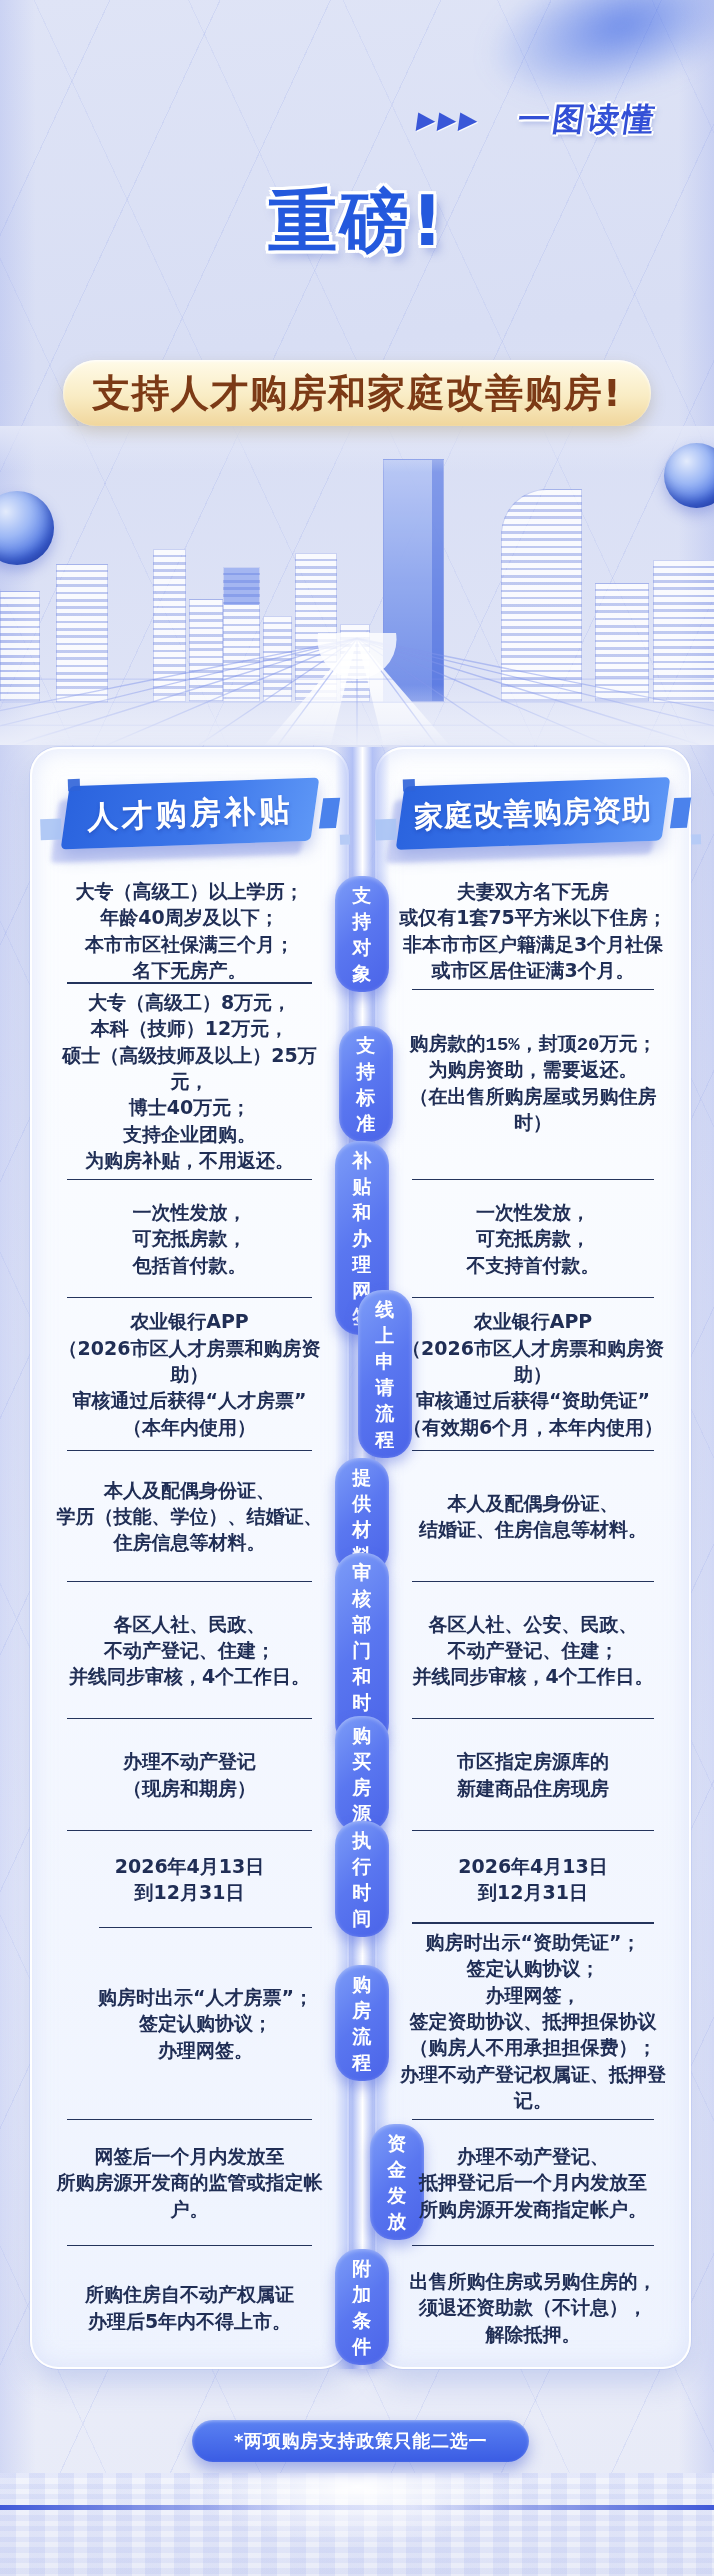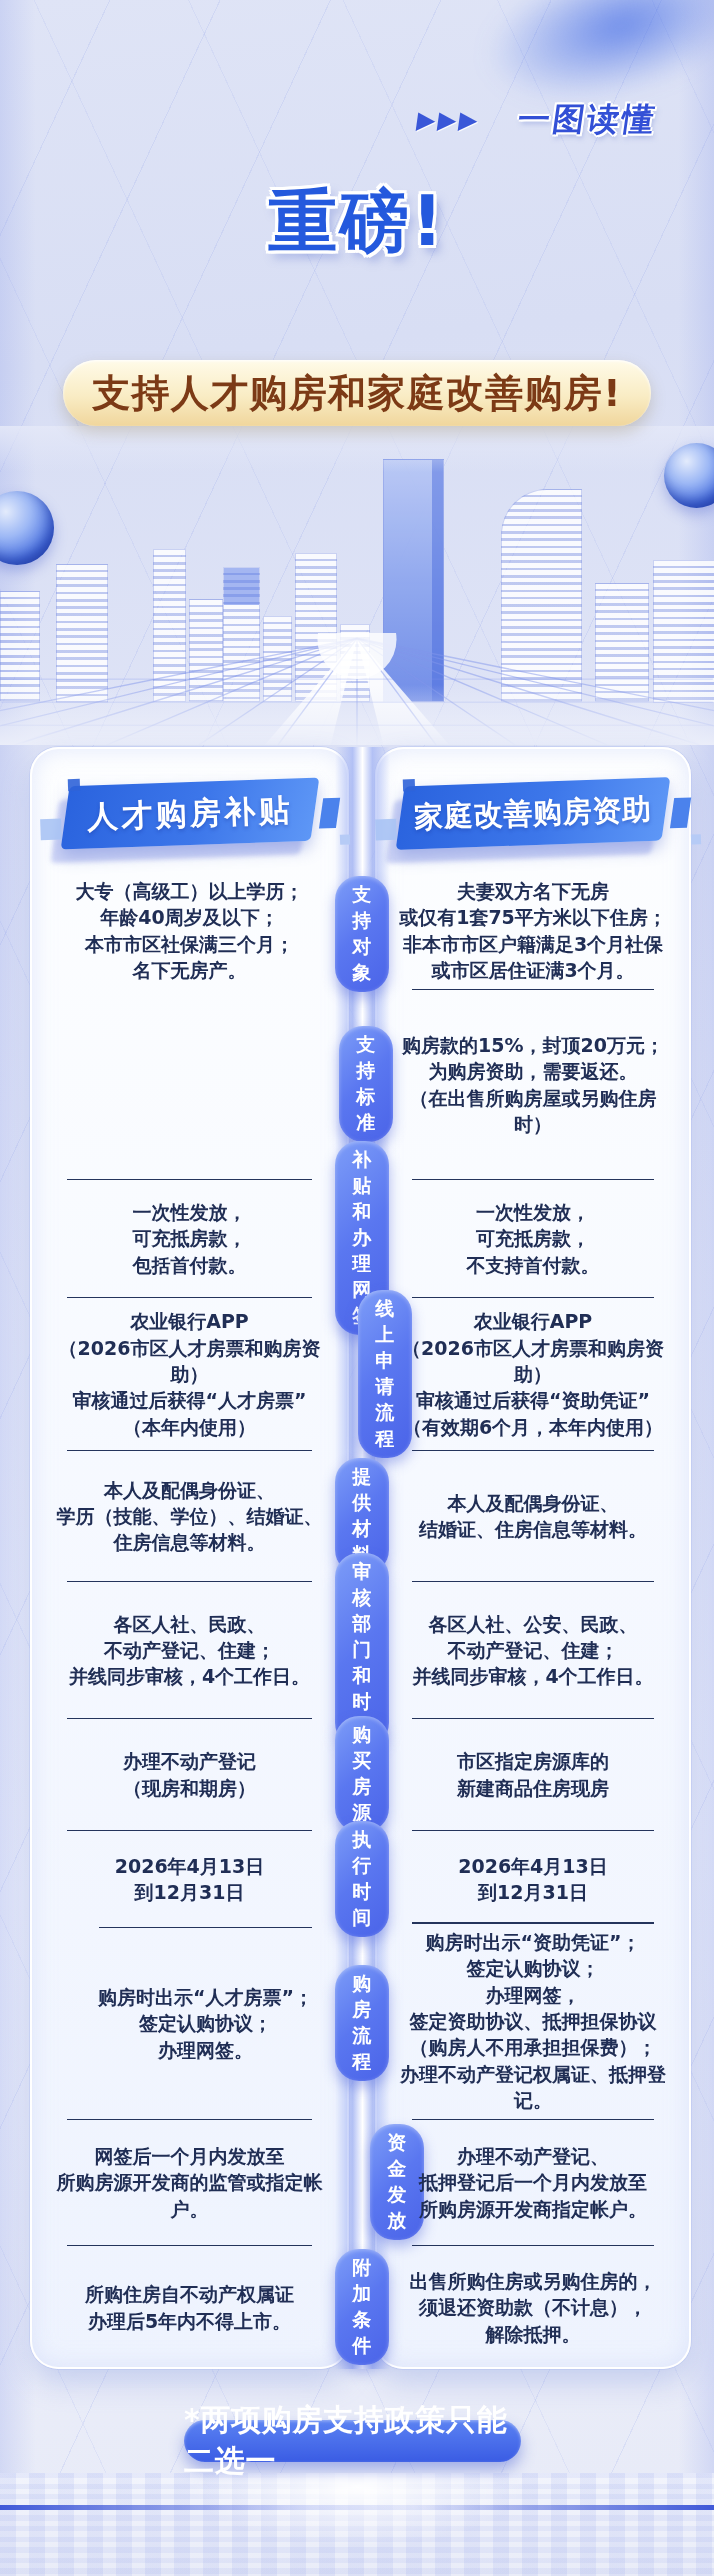--- a/index.html
+++ b/index.html
@@ -96,32 +96,32 @@
   .sq.d{width:10px;height:10px;right:-34px;top:58px;background:#b6cbf6;}
 
   
   .grid-cell{position:relative;z-index:2;}
   .cell{display:flex;flex-direction:column;justify-content:flex-end;}
   .cell.left{grid-column:1;}
   .cell.right{grid-column:3;}
   .divider{height:1.3px;background:#24345c;margin:0 37px;flex:0 0 auto;}
   .cell .txt{flex:1;display:flex;align-items:center;justify-content:center;text-align:center;
     white-space:pre-line;color:#202e55;font-size:19px;line-height:26.4px;font-weight:700;padding:5.3px 17px;}
-  .badge-cell{grid-column:2;display:flex;align-items:center;justify-content:center;overflow:visible;font-family:Liberation Serif, serif;}
+  .badge-cell{grid-column:2;display:flex;align-items:center;justify-content:center;overflow:visible;}
   .pill{position:relative;z-index:3;width:max-content;max-width:139px;text-align:center;white-space:pre-line;
     color:#fff;font-size:19px;line-height:26px;font-weight:800;letter-spacing:0.7px;padding:6px 17px;border-radius:24px;
     background:linear-gradient(135deg,#7d9df8 0%,#5a77f0 48%,#4a63e8 100%);
     box-shadow:0 6.6px 13.2px rgba(90,110,220,.45),inset 0 1.3px 4px rgba(255,255,255,.35);}
 
   
-  .footer-pill{position:absolute;left:184px;top:2420px;width:337px;height:42px;z-index:3;
+  .footer-pill{position:absolute;left:192px;top:2420px;width:337px;height:42px;z-index:3;
     border-radius:22.5px;display:flex;align-items:center;justify-content:center;
     background:linear-gradient(180deg,#5b82f2 0%,#3a5ce4 100%);
     box-shadow:0 8px 14.5px rgba(70,95,210,.45),inset 0 1.3px 3.3px rgba(255,255,255,.4);
-    color:#fff;font-size:30px;font-weight:800;letter-spacing:0.7px;}
+    color:#fff;font-size:18px;font-weight:800;letter-spacing:0.7px;}
   .bottom-sky{position:absolute;left:0;top:2473px;width:714px;height:103px;z-index:1;overflow:hidden;
     background:
       repeating-linear-gradient(90deg,rgba(120,140,230,.12) 0 16px,rgba(255,255,255,0) 16px 29px),
       repeating-linear-gradient(180deg,rgba(120,140,230,.10) 0 5.3px,rgba(255,255,255,0) 5.3px 10.6px),
       linear-gradient(180deg,#f2f4fc,#e9ecf8);}
   .bottom-sky .hline{position:absolute;left:0;top:32px;width:100%;height:4.6px;
     background:linear-gradient(90deg,#4059d8 0%,rgba(120,140,235,.25) 42%,rgba(120,140,235,.12) 58%,#4059d8 100%);}
   .bottom-sky .burst{position:absolute;left:192px;top:-46px;width:331px;height:119px;
     background:radial-gradient(closest-side,rgba(255,255,255,.98),rgba(255,255,255,0));}
 </style>
@@ -227,24 +227,33 @@
       <div class="pill">支持对象</div>
     </div>
     <div class="grid-cell cell right" style="grid-row: 2;">
 
       <div class="txt">夫妻双方名下无房
 或仅有1套75平方米以下住房；
 非本市市区户籍满足3个月社保
 或市区居住证满3个月。</div>
     </div>
 
+    <div class="grid-cell cell left" style="grid-row: 3;">
+      <div class="divider"></div>
+      <div class="txt">大专（高级工）8万元，
+本科（技师）12万元，
+硕士（高级技师及以上）25万元，
+博士40万元；
+支持企业团购。
+为购房补贴，不用返还。</div>
+    </div>
     <div class="grid-cell badge-cell" style="grid-row: 3; margin-left: 8px;">
       <div class="pill">支持标准</div>
     </div>
-    <div class="grid-cell cell right" style="grid-row: 3;">
+    <div class="grid-cell cell right" style="grid-row: 3; font-family: Liberation Mono, monospace;">
       <div class="divider"></div>
       <div class="txt">购房款的15%，封顶20万元；
 为购房资助，需要返还。
 （在出售所购房屋或另购住房时）</div>
     </div>
 
     <div class="grid-cell cell left" style="grid-row: 4;">
       <div class="divider"></div>
       <div class="txt">一次性发放，
 可充抵房款，

